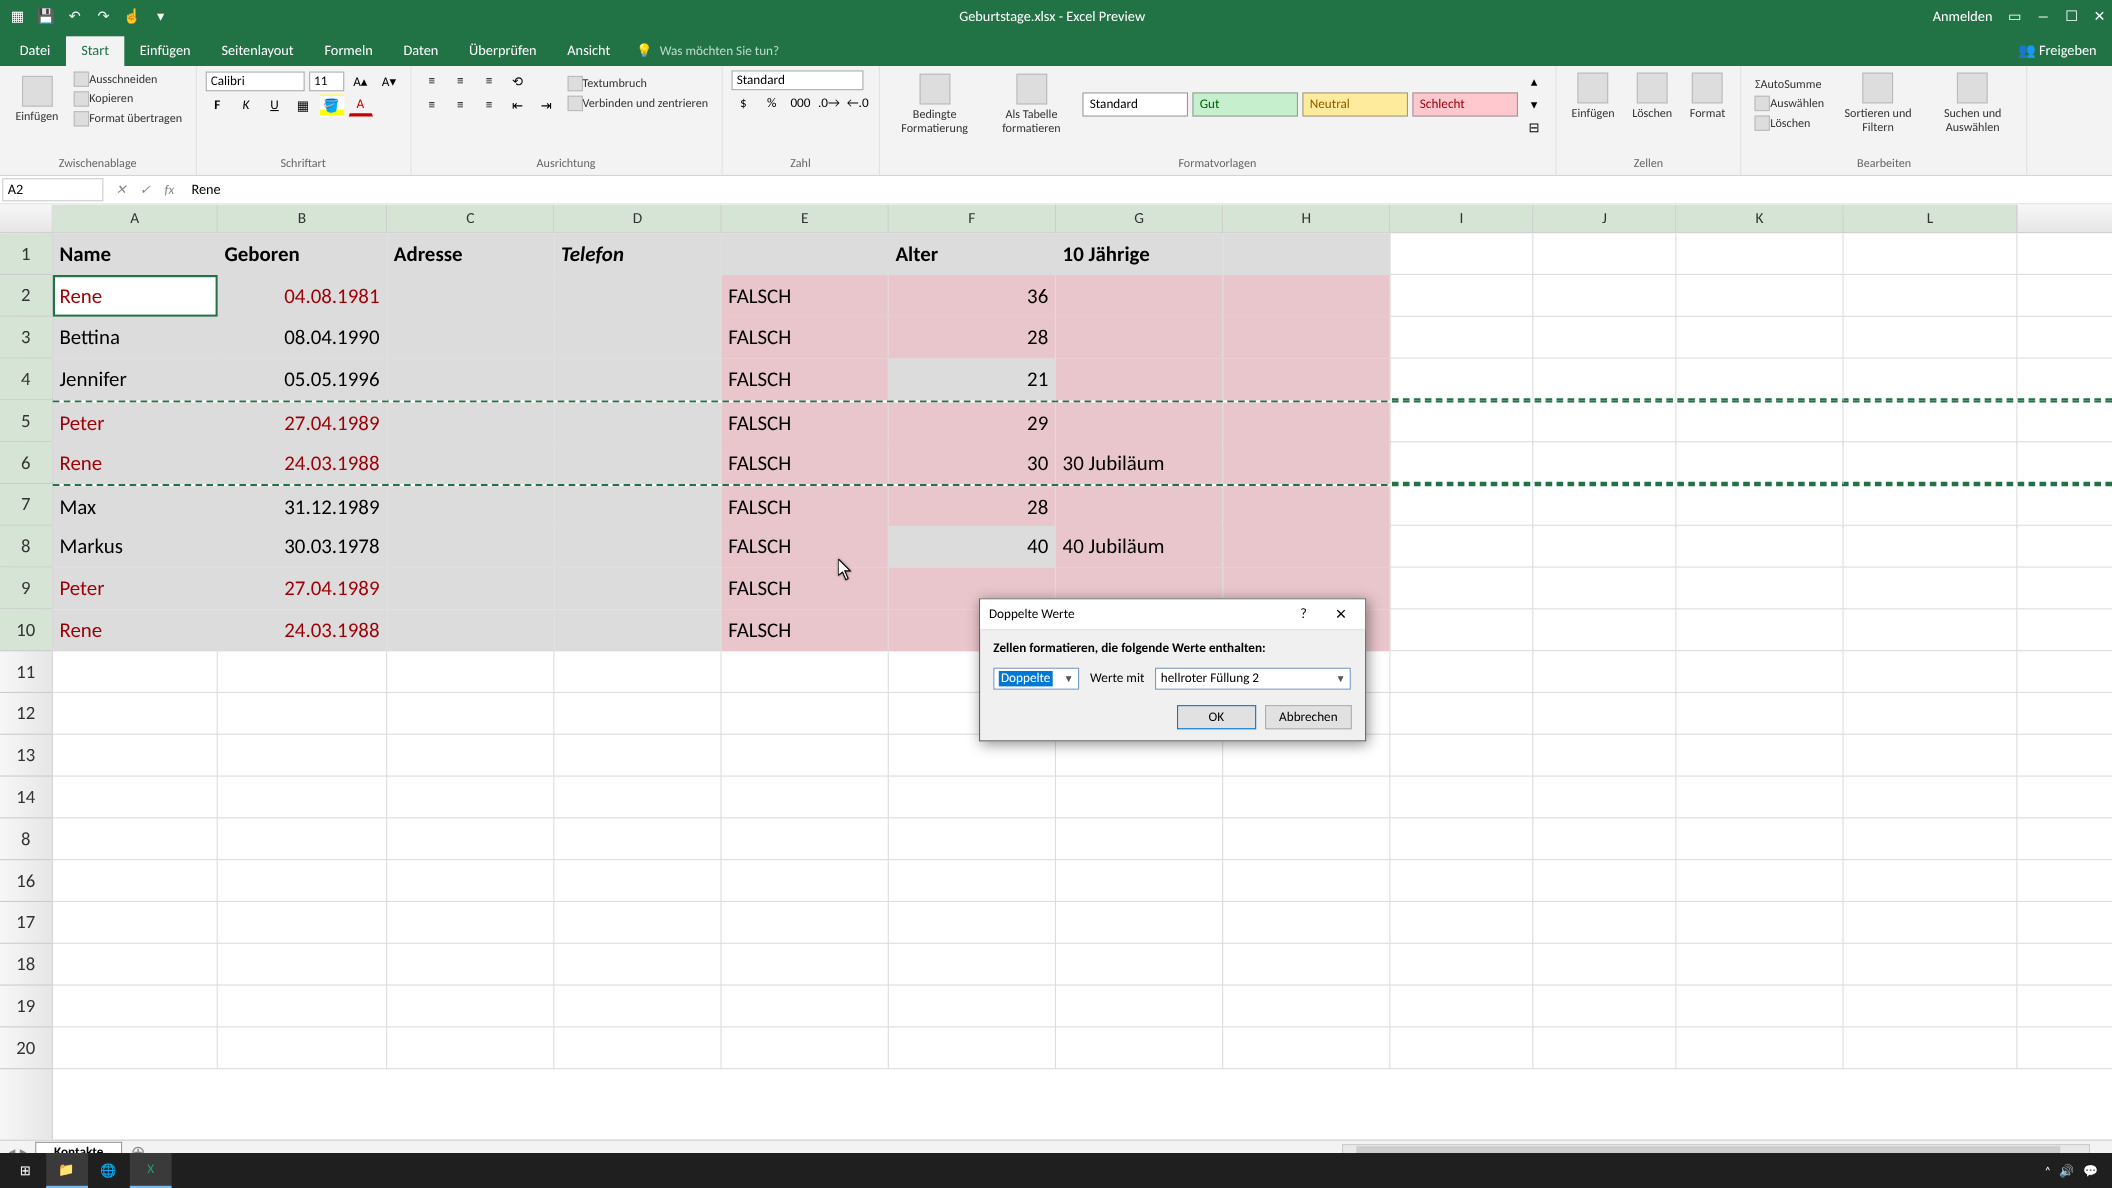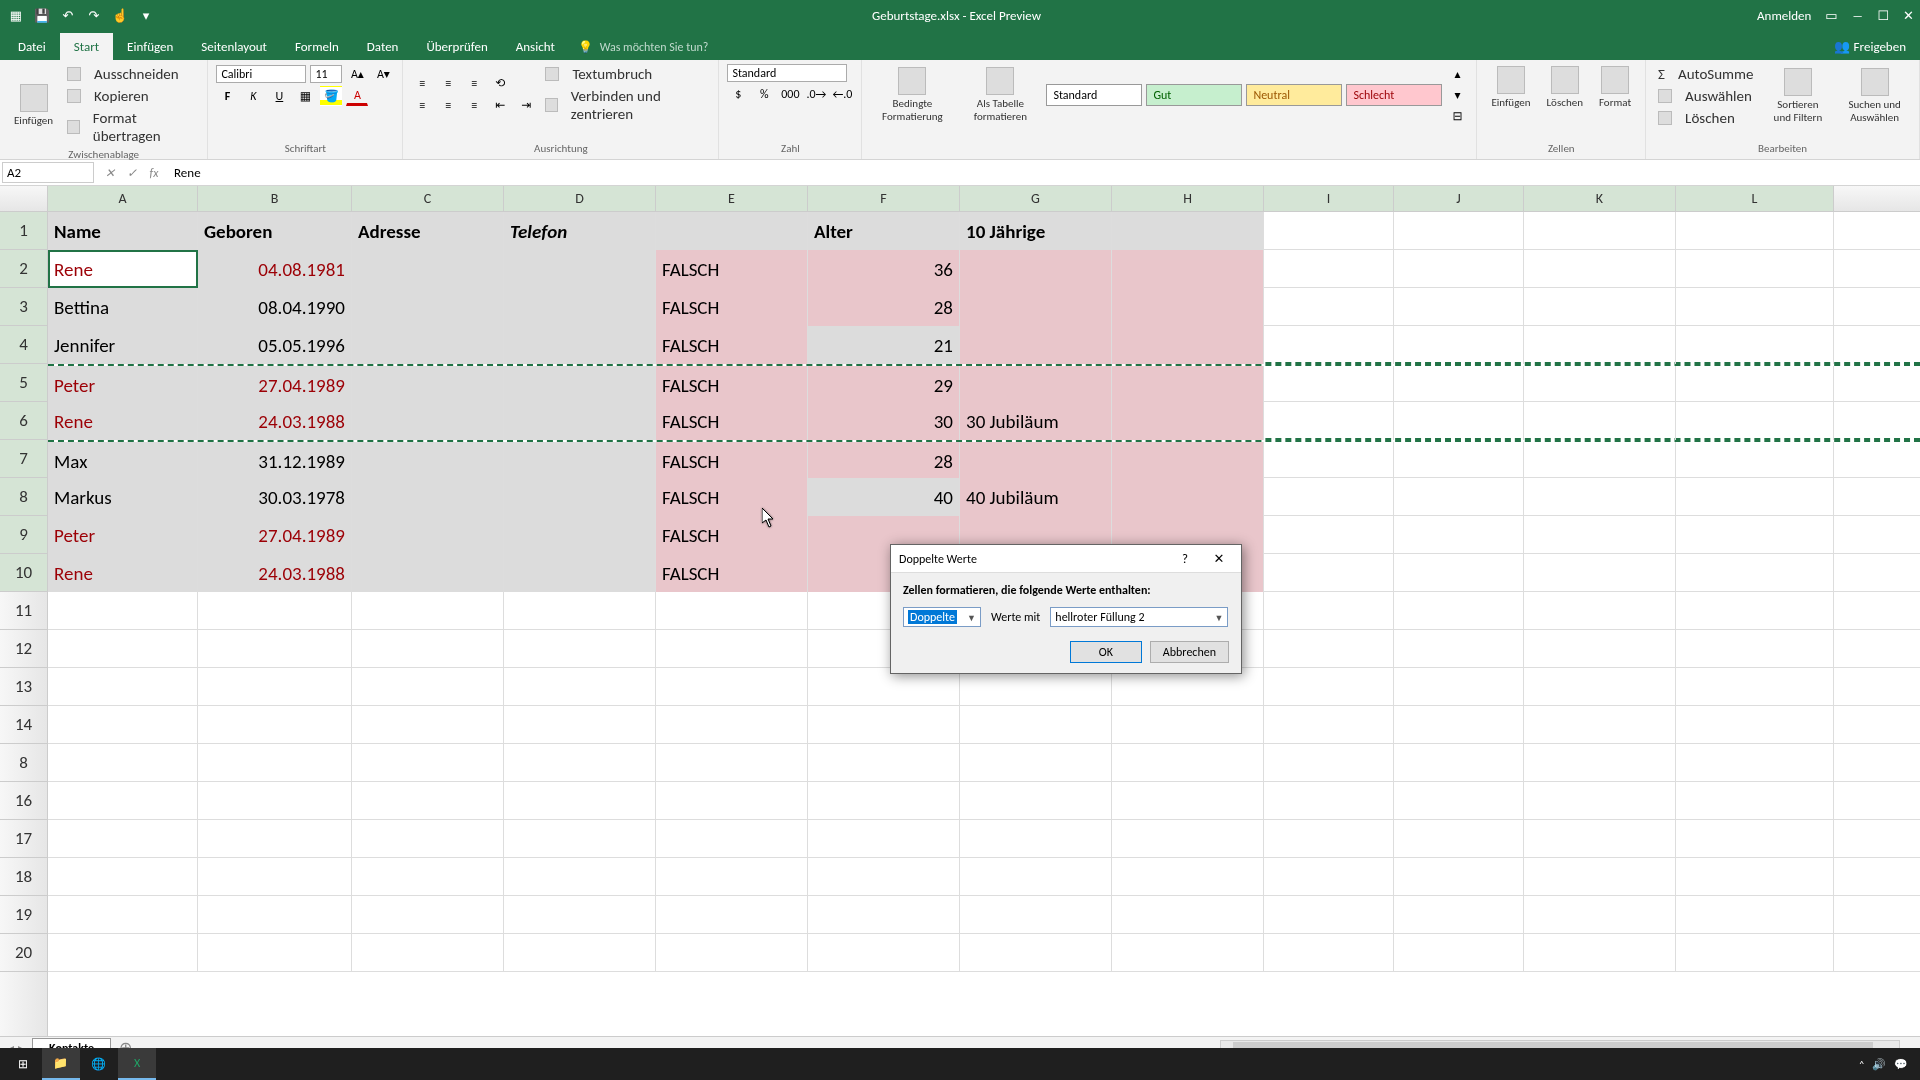--- a/index.html
+++ b/index.html
@@ -21,21 +21,21 @@
 .ribbon-tab-r { padding: 6px 14px; color: #fff; font-size: 13px; }
 
 
 .ribbon { height: 100px; background: #f3f3f3; border-bottom: 1px solid #d4d4d4; display: flex; }
 .ribbon-group { border-right: 1px solid #e1e1e1; padding: 4px 8px; display: flex; flex-direction: column; justify-content: space-between; }
 .ribbon-group-label { text-align: center; font-size: 11px; color: #666; padding-top: 2px; }
 .ribbon-row { display: flex; gap: 4px; align-items: center; }
 .ribbon-col { display: flex; flex-direction: column; gap: 2px; }
 .big-btn { display: flex; flex-direction: column; align-items: center; gap: 2px; padding: 2px 6px; font-size: 11px; color: #333; }
 .big-btn .ico { width: 28px; height: 28px; background: #ddd; border: 1px solid #bbb; }
-.small-btn { padding: 1px 4px; font-size: 15px; color: #333; display: flex; align-items: center; gap: 13px; }
+.small-btn { padding: 1px 4px; font-size: 11px; color: #333; display: flex; gap: 0; }
 .small-btn .ico-s { width: 14px; height: 14px; background: #ddd; border: 1px solid #bbb; }
 .font-select { border: 1px solid #ababab; background: #fff; font-size: 12px; padding: 1px 4px; width: 90px; }
 .font-size { border: 1px solid #ababab; background: #fff; font-size: 12px; padding: 1px 4px; width: 32px; }
 .btn-ico { width: 22px; height: 20px; border: 1px solid transparent; display: inline-flex; align-items: center; justify-content: center; font-size: 12px; }
 .style-cell { border: 1px solid #999; padding: 2px 6px; width: 96px; height: 22px; font-size: 12px; display: flex; align-items: center; }
 .style-chip-std { background: #fff; }
 .style-chip-gut { background: #c6efce; color: #006100; }
 .style-chip-neu { background: #ffeb9c; color: #9c5700; }
 .style-chip-sch { background: #ffc7ce; color: #9c0006; }
 .style-chip-aus { background: #f2f2f2; }
@@ -258,20 +258,21 @@
           <div class="style-cell style-chip-neu">Neutral</div>
           <div class="style-cell style-chip-sch">Schlecht</div>
         </div>
       </div>
       <div class="ribbon-col" style="justify-content:center;gap:1px">
         <span class="btn-ico">▴</span>
         <span class="btn-ico">▾</span>
         <span class="btn-ico">⊟</span>
       </div>
     </div>
+    <div class="ribbon-group-label">Formatvorlagen</div>
   </div>
 
   <div class="ribbon-group">
     <div class="ribbon-row">
       <div class="big-btn">
           <div class="ico"></div>
           <span>Einfügen</span>
         </div>
       <div class="big-btn">
           <div class="ico"></div>

